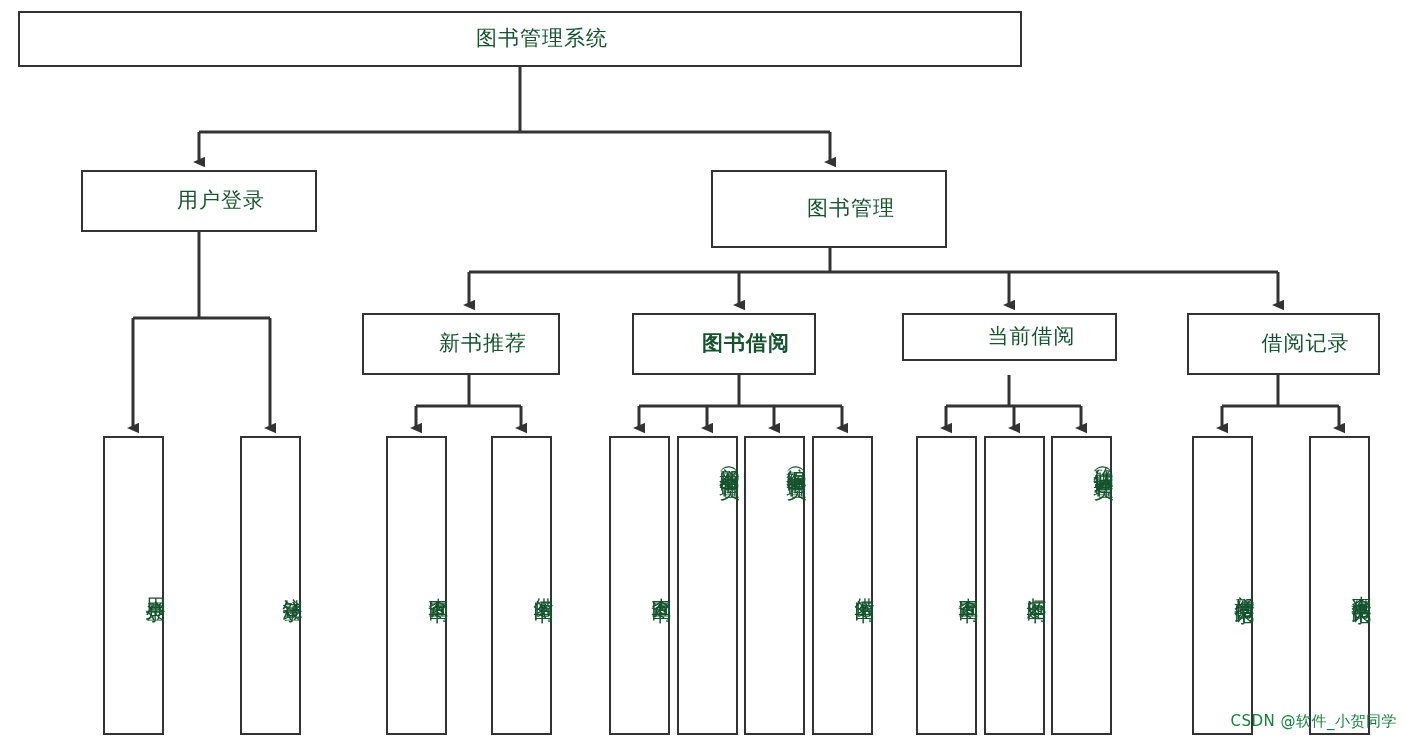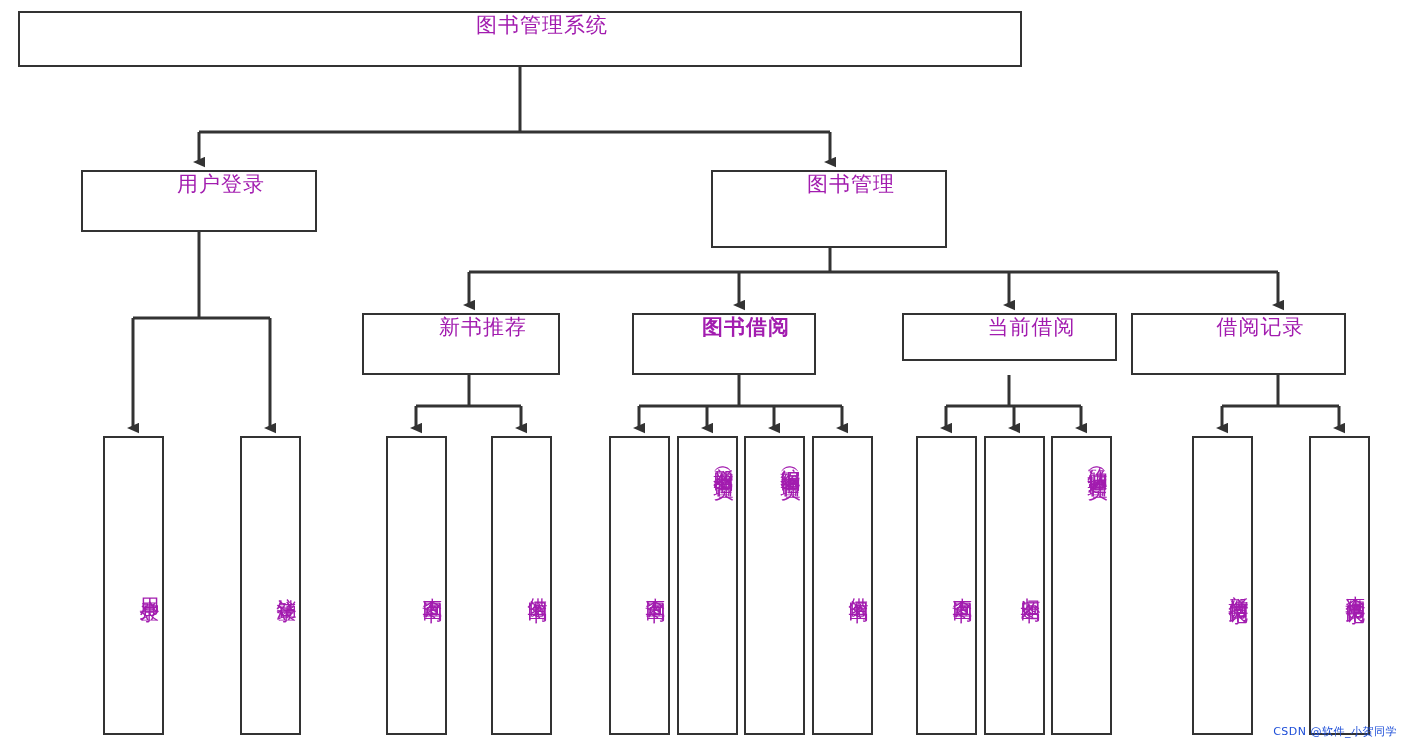--- a/index.html
+++ b/index.html
@@ -25,23 +25,23 @@
     top: 0;
     width: 1405px;
     height: 747px;
   }
   .node {
     position: absolute;
     box-sizing: border-box;
     background: #ffffff;
     border: 2px solid #333333;
     display: flex;
-    align-items: flex-start;
+    align-items: center;
     justify-content: center;
-    color: #a21caf;
+    color: #14532d;
     padding-left: 44px;
   }
   .node-h {
     font-size: 21px;
     letter-spacing: 1px;
     line-height: 1.2;
   }
   .node-v {
     writing-mode: vertical-rl;
     text-orientation: upright;
@@ -55,23 +55,23 @@
     justify-content: center;
     padding-top: 0;
   }
   .node-label {
     display: block;
     white-space: pre;
   }
   #watermark {
     position: absolute;
     right: 8px;
-    bottom: 8px;
-    font-size: 11px;
-    color: #1d4ed8;
+    bottom: 16px;
+    font-size: 15px;
+    color: #15803d;
     letter-spacing: 0.5px;
     user-select: none;
   }
 </style>
 </head>
 <body>
 
 <div id="diagram-root">
 
   <svg id="edges" viewBox="0 0 1405 747">
@@ -137,21 +137,21 @@
 
   <div class="node node-h" style="left:362px; top:313px; width:198px; height:62px;">
     <span class="node-label">新书推荐</span>
   </div>
   <div class="node node-h" style="left:632px; top:313px; width:184px; height:62px;font-weight:bold;">
     <span class="node-label">图书借阅</span>
   </div>
   <div class="node node-h" style="left:902px; top:313px; width:215px; height:48px;">
     <span class="node-label">当前借阅</span>
   </div>
-  <div class="node node-h" style="left:1131px; top:313px; width:215px; height:62px;">
+  <div class="node node-h" style="left:1187px; top:313px; width:193px; height:62px;">
     <span class="node-label">借阅记录</span>
   </div>
 
   <div class="node node-v short" style="left:103px; top:436px; width:61px; height:299px;">
     <span class="node-label">用户登录</span>
   </div>
   <div class="node node-v short" style="left:240px; top:436px; width:61px; height:299px;">
     <span class="node-label">注销登录</span>
   </div>
 

